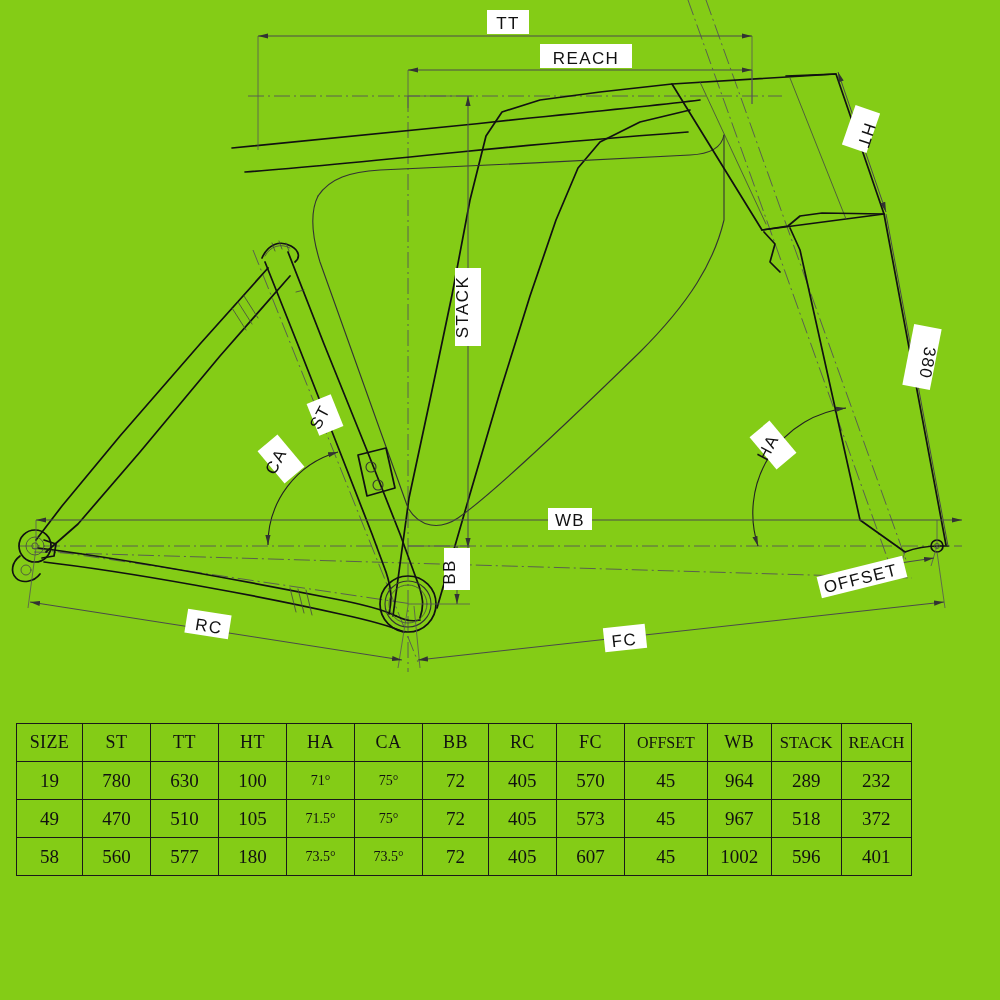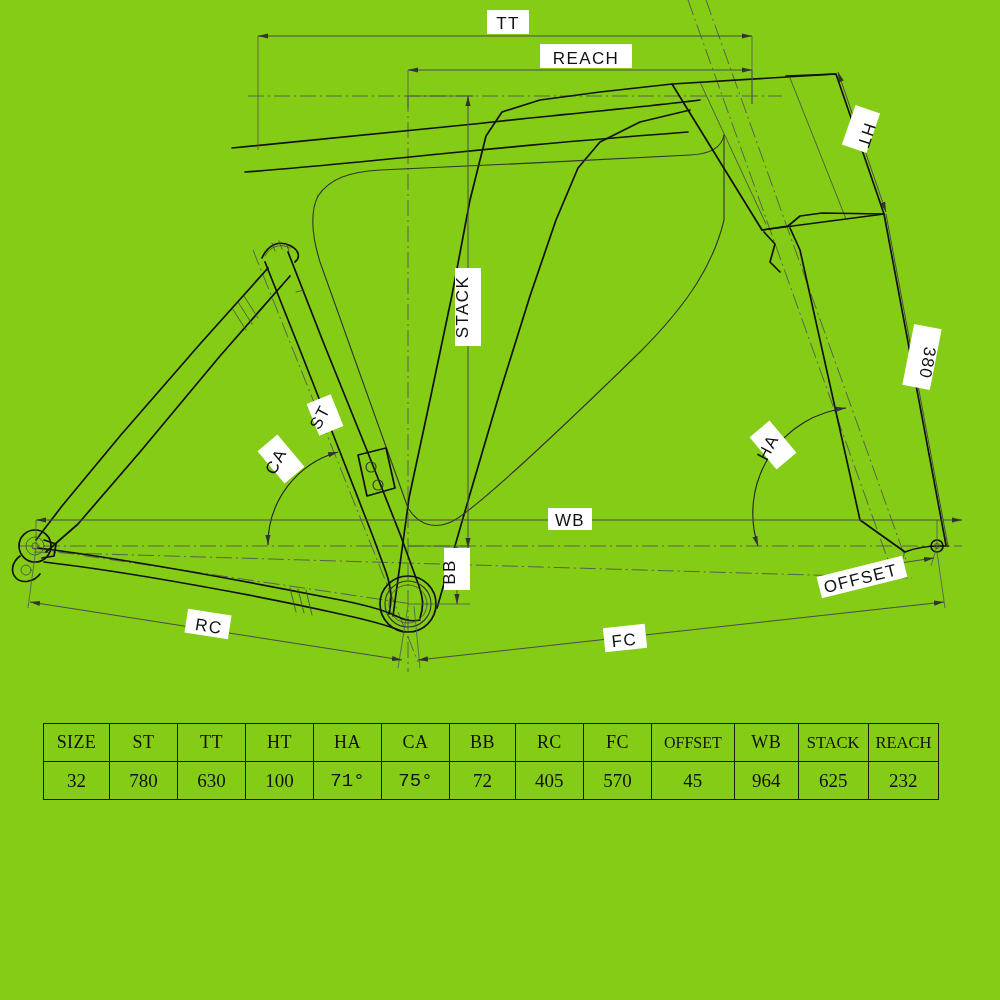--- a/index.html
+++ b/index.html
@@ -83,21 +83,21 @@
     fill: #111111;
   }
   .white-pad {
     fill: #ffffff;
     stroke: none;
   }
 
   
   #geo-table-wrap {
     position: absolute;
-    left: 43px;
+    left: 16px;
     top: 723px;
     width: 896px;
   }
   table.geo {
     border-collapse: collapse;
     width: 896px;
     font-family: "Liberation Serif", serif;
     table-layout: fixed;
   }
   table.geo th,
@@ -113,21 +113,21 @@
     overflow: hidden;
     white-space: nowrap;
   }
   table.geo th {
     font-size: 18px;
     letter-spacing: 0.4px;
   }
   table.geo th.hdr-offset { font-size: 16px; letter-spacing: 0px; }
   table.geo th.hdr-stack,
   table.geo th.hdr-reach { font-size: 16.5px; letter-spacing: 0px; }
-  table.geo td.narrow-deg { font-size: 19px; font-family: Liberation Mono, monospace; }
+  table.geo td.narrow-deg { font-size: 14px; }
 </style>
 </head>
 <body>
 
 <div id="root">
 
   <div id="diagram-area">
     <svg id="diagram-svg" viewBox="0 0 1000 700" xmlns="http://www.w3.org/2000/svg">
 
       <defs>
@@ -391,31 +391,61 @@
           <th>RC</th>
           <th>FC</th>
           <th class="hdr-offset">OFFSET</th>
           <th>WB</th>
           <th class="hdr-stack">STACK</th>
           <th class="hdr-reach">REACH</th>
         </tr>
       </thead>
       <tbody>
         <tr>
-          <td>32</td>
+          <td>19</td>
           <td>780</td>
           <td>630</td>
           <td>100</td>
           <td class="narrow-deg">71°</td>
           <td class="narrow-deg">75°</td>
           <td>72</td>
           <td>405</td>
           <td>570</td>
           <td>45</td>
           <td>964</td>
-          <td>625</td>
+          <td>289</td>
           <td>232</td>
+        </tr>
+        <tr>
+          <td>49</td>
+          <td>470</td>
+          <td>510</td>
+          <td>105</td>
+          <td class="narrow-deg">71.5°</td>
+          <td class="narrow-deg">75°</td>
+          <td>72</td>
+          <td>405</td>
+          <td>573</td>
+          <td>45</td>
+          <td>967</td>
+          <td>518</td>
+          <td>372</td>
+        </tr>
+        <tr>
+          <td>58</td>
+          <td>560</td>
+          <td>577</td>
+          <td>180</td>
+          <td class="narrow-deg">73.5°</td>
+          <td class="narrow-deg">73.5°</td>
+          <td>72</td>
+          <td>405</td>
+          <td>607</td>
+          <td>45</td>
+          <td>1002</td>
+          <td>596</td>
+          <td>401</td>
         </tr>
       </tbody>
     </table>
   </div>
 
 </div>
 
 </body></html>

